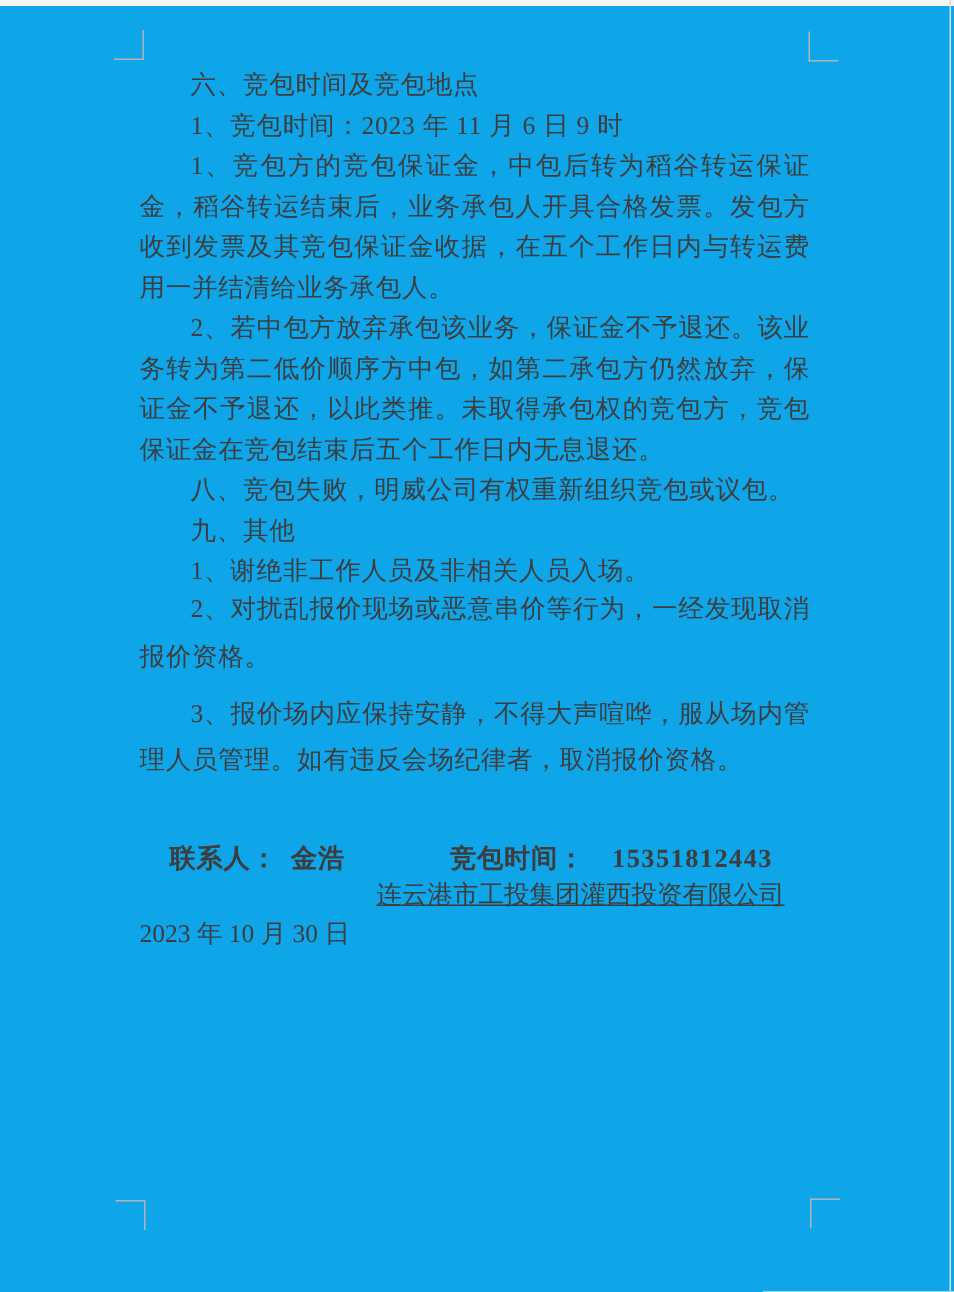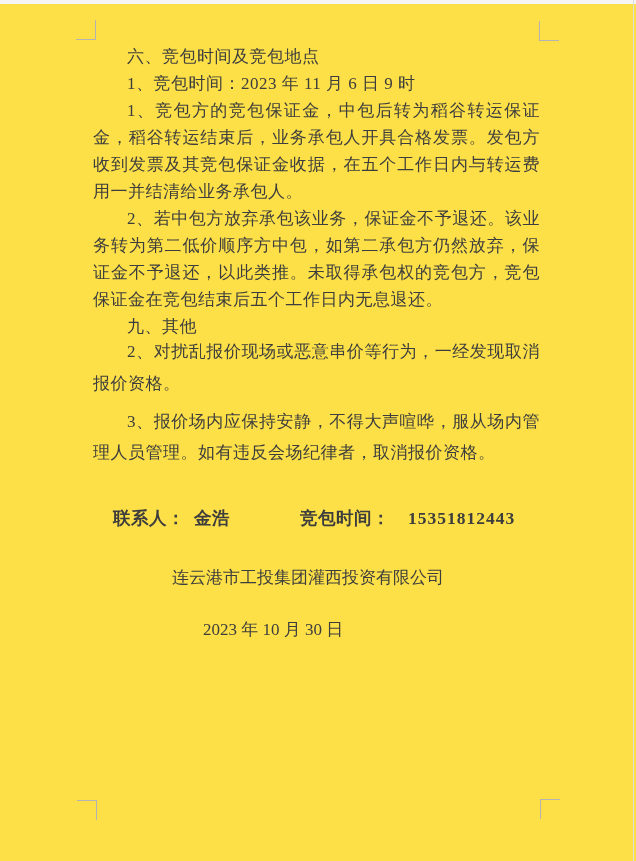--- a/index.html
+++ b/index.html
@@ -5,21 +5,21 @@
   * { margin: 0; padding: 0; box-sizing: border-box; }
   html, body {
     width: 636px; height: 861px;
     background: #ffffff;
     overflow: hidden;
     font-family: "Liberation Serif", "DejaVu Serif", serif;
   }
   .page {
     position: relative;
     width: 636px; height: 861px;
-    background: #fde047;
+    background: #0ea5e9;
     color: #3d3d3d;
   }
   .top-strip {
     position: absolute; left: 0; top: 0;
     width: 636px; height: 4px;
     background: #f5f5f5;
   }
   .right-edge-line {
     position: absolute; top: 0; right: 2px;
     width: 1px; height: 861px;
@@ -57,29 +57,29 @@
     font-weight: bold;
     font-size: 17.5px;
     line-height: 26px;
     letter-spacing: 0.5px;
     white-space: nowrap;
   }
   .contact-line .person-name  { margin-left: 9px; text-align: right; }
   .contact-line .phone-label  { margin-left: 70px; }
   .contact-line .phone-number { margin-left: 18px; letter-spacing: 1px; }
   .company-line {
-    margin-top: 35px;
-    text-align: center;
+    text-align: right;
     padding-right: 17px;
     line-height: 24px;
     letter-spacing: 0;
+    text-decoration: underline;
   }
   .date-line {
-    margin-top: 28px;
-    text-align: center;
+    margin-top: 2px;
+    text-align: left;
     padding-right: 87px;
     line-height: 24px;
     letter-spacing: 0;
   }
 </style>
 </head>
 <body>
 
 <div class="page">
 
@@ -92,22 +92,24 @@
   <div class="crop crop-br"></div>
 
   <div class="doc">
 
     <p>六、竞包时间及竞包地点</p>
     <p>1、竞包时间：2023 年 11 月 6 日 9 时</p>
 
     <p>1、竞包方的竞包保证金，中包后转为稻谷转运保证金，稻谷转运结束后，业务承包人开具合格发票。发包方收到发票及其竞包保证金收据，在五个工作日内与转运费用一并结清给业务承包人。</p>
     <p>2、若中包方放弃承包该业务，保证金不予退还。该业务转为第二低价顺序方中包，如第二承包方仍然放弃，保证金不予退还，以此类推。未取得承包权的竞包方，竞包保证金在竞包结束后五个工作日内无息退还。</p>
 
+    <p>八、竞包失败，明威公司有权重新组织竞包或议包。</p>
 
     <p>九、其他</p>
+    <p>1、谢绝非工作人员及非相关人员入场。</p>
     <p class="loose-a">2、对扰乱报价现场或恶意串价等行为，一经发现取消报价资格。</p>
     <p class="loose-b">3、报价场内应保持安静，不得大声喧哗，服从场内管理人员管理。如有违反会场纪律者，取消报价资格。</p>
 
 
     <div class="contact-line">
       <span class="person-label">联系人：</span><span class="person-name">金浩</span><span class="phone-label">竞包时间：</span><span class="phone-number">15351812443</span>
     </div>
 
     <div class="company-line">连云港市工投集团灌西投资有限公司</div>
     <div class="date-line">2023 年 10 月 30 日</div>

